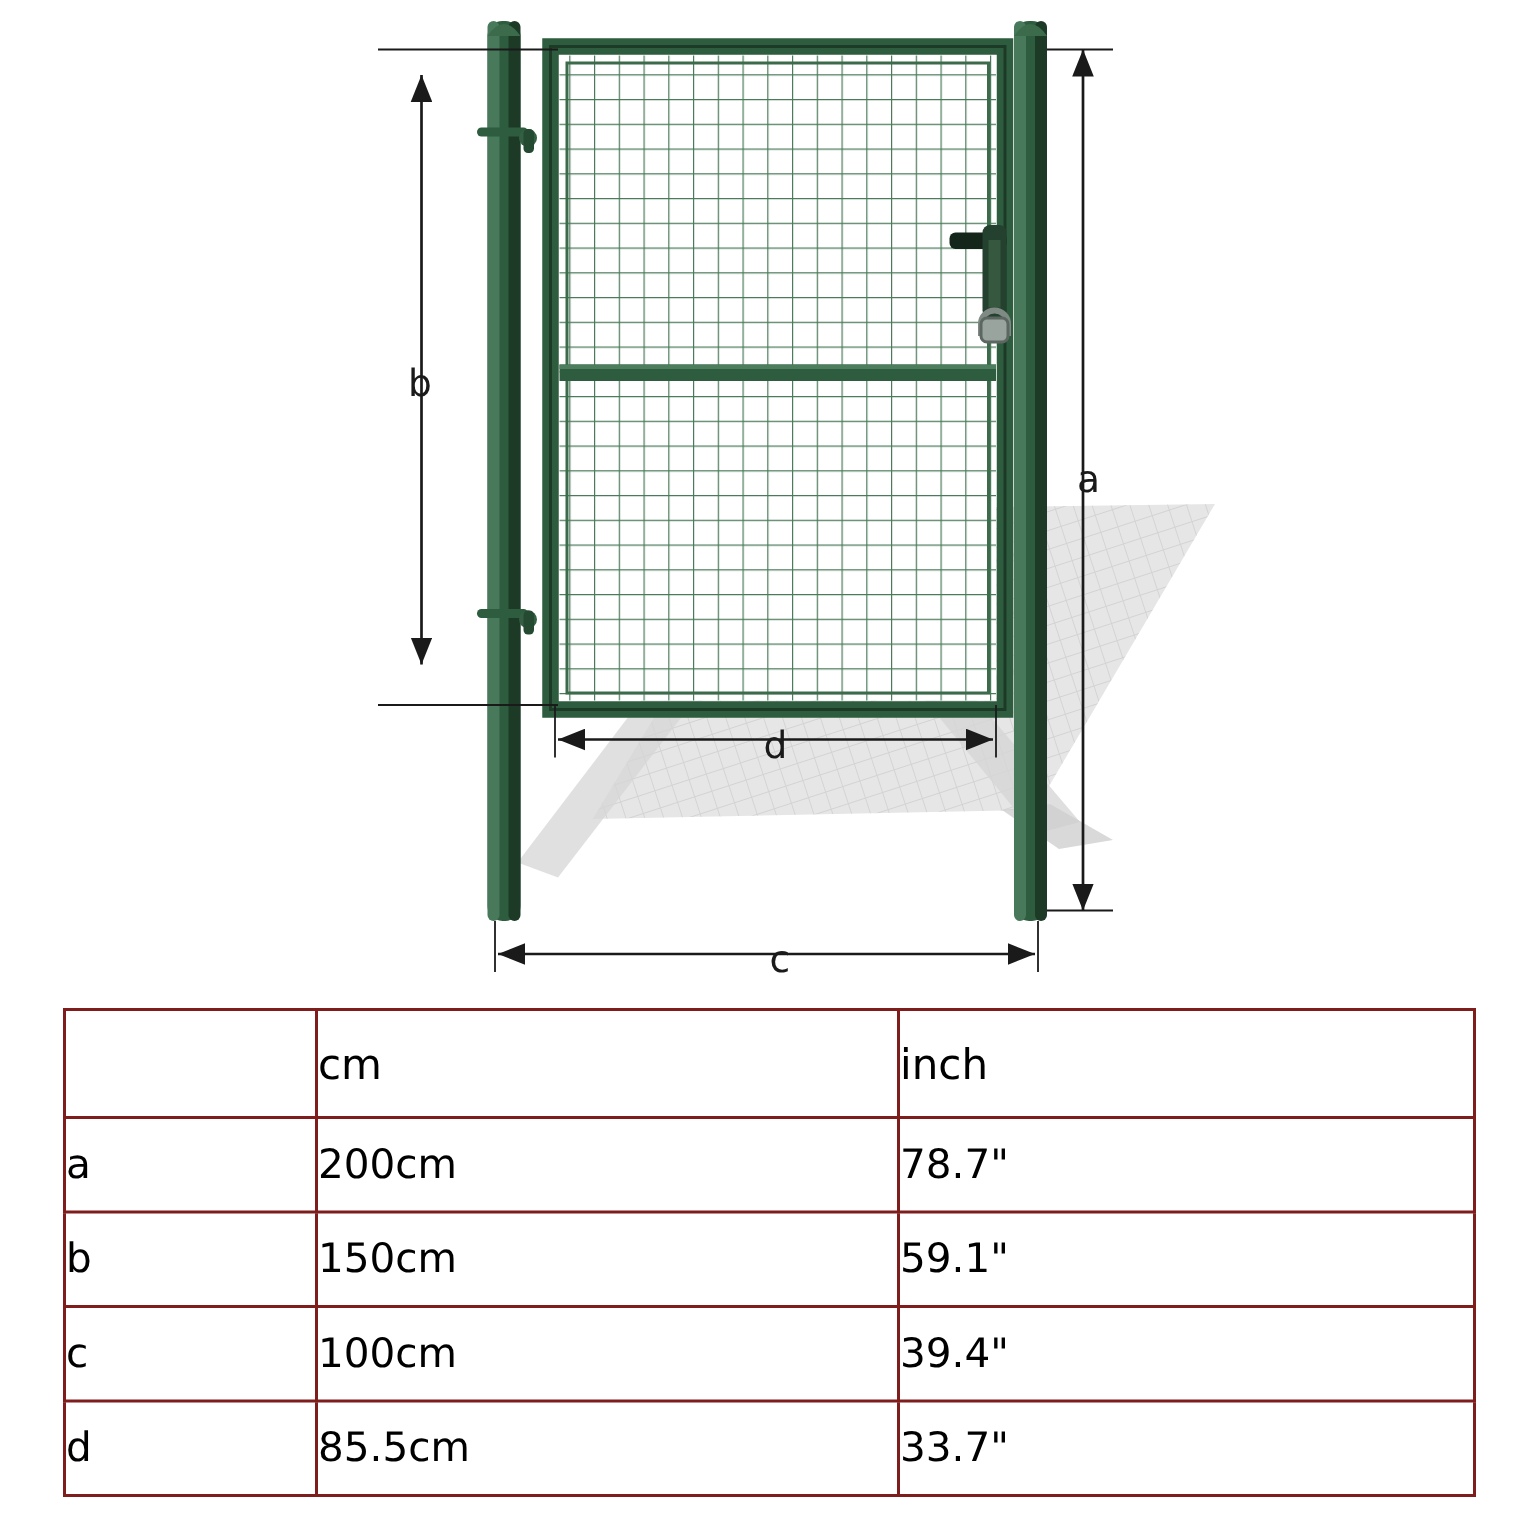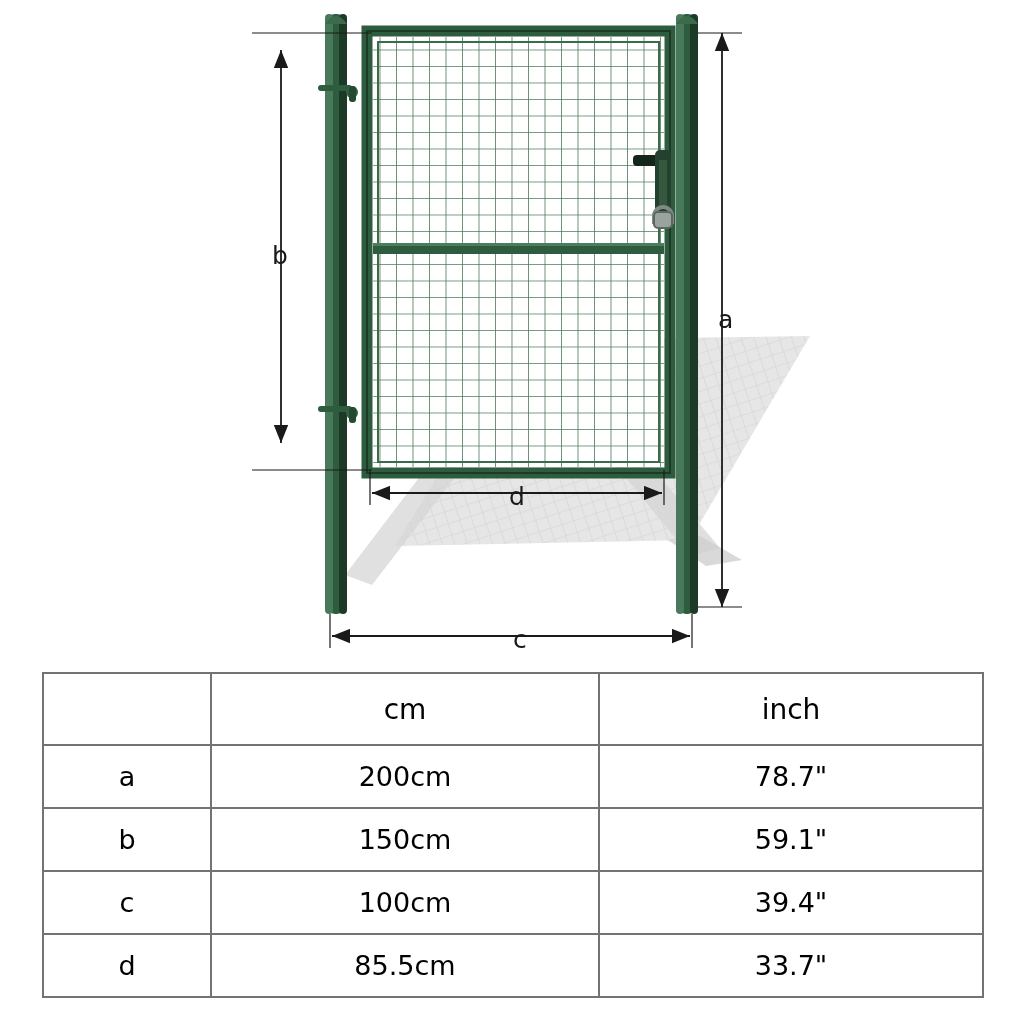--- a/index.html
+++ b/index.html
@@ -46,22 +46,22 @@
   
   #spec-table {
     position: absolute;
     left: 42px;
     top: 672px;
     width: 940px;
     border-collapse: collapse;
     table-layout: fixed;
   }
   #spec-table td {
-    border: 2px solid #737373;
-    text-align: center;
+    border: 2px solid #7f1d1d;
+    text-align: left;
     font-family: "DejaVu Sans", sans-serif;
     font-size: 27px;
     color: #000;
     padding: 0;
     height: 61px;
     vertical-align: middle;
   }
   #spec-table col.c-key { width: 168px; }
   #spec-table col.c-cm  { width: 388px; }
   #spec-table col.c-in  { width: 384px; }

